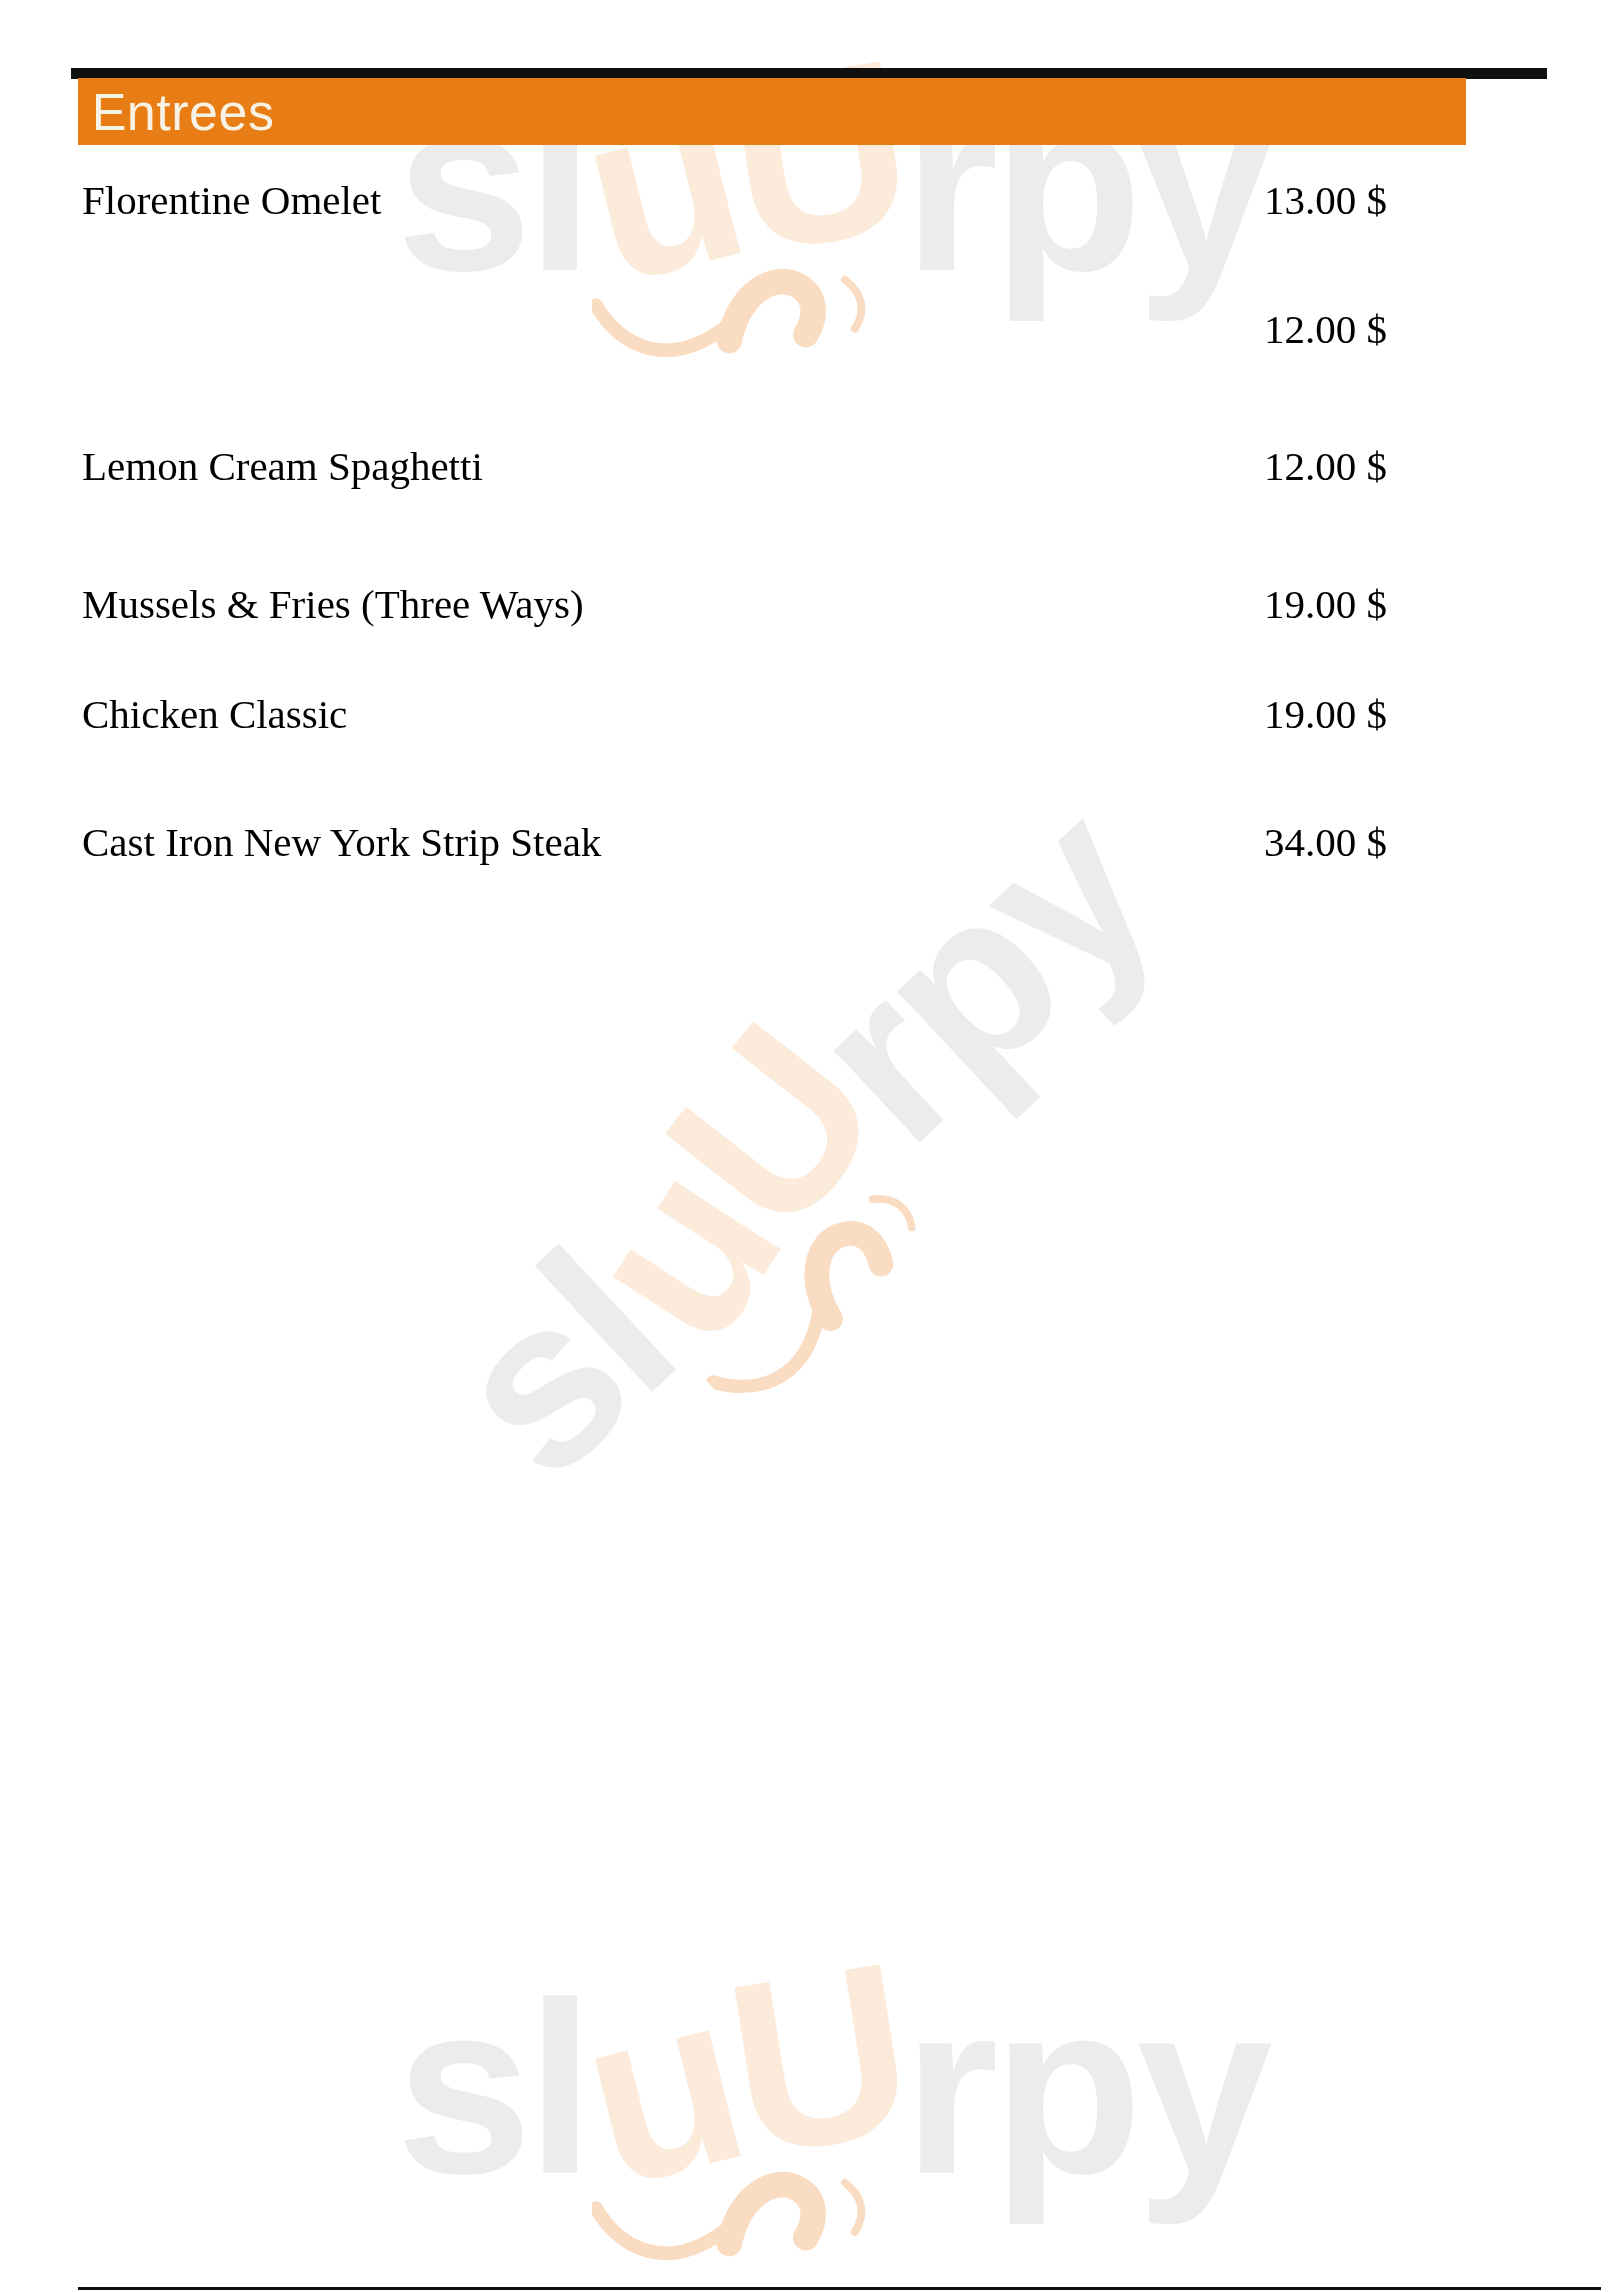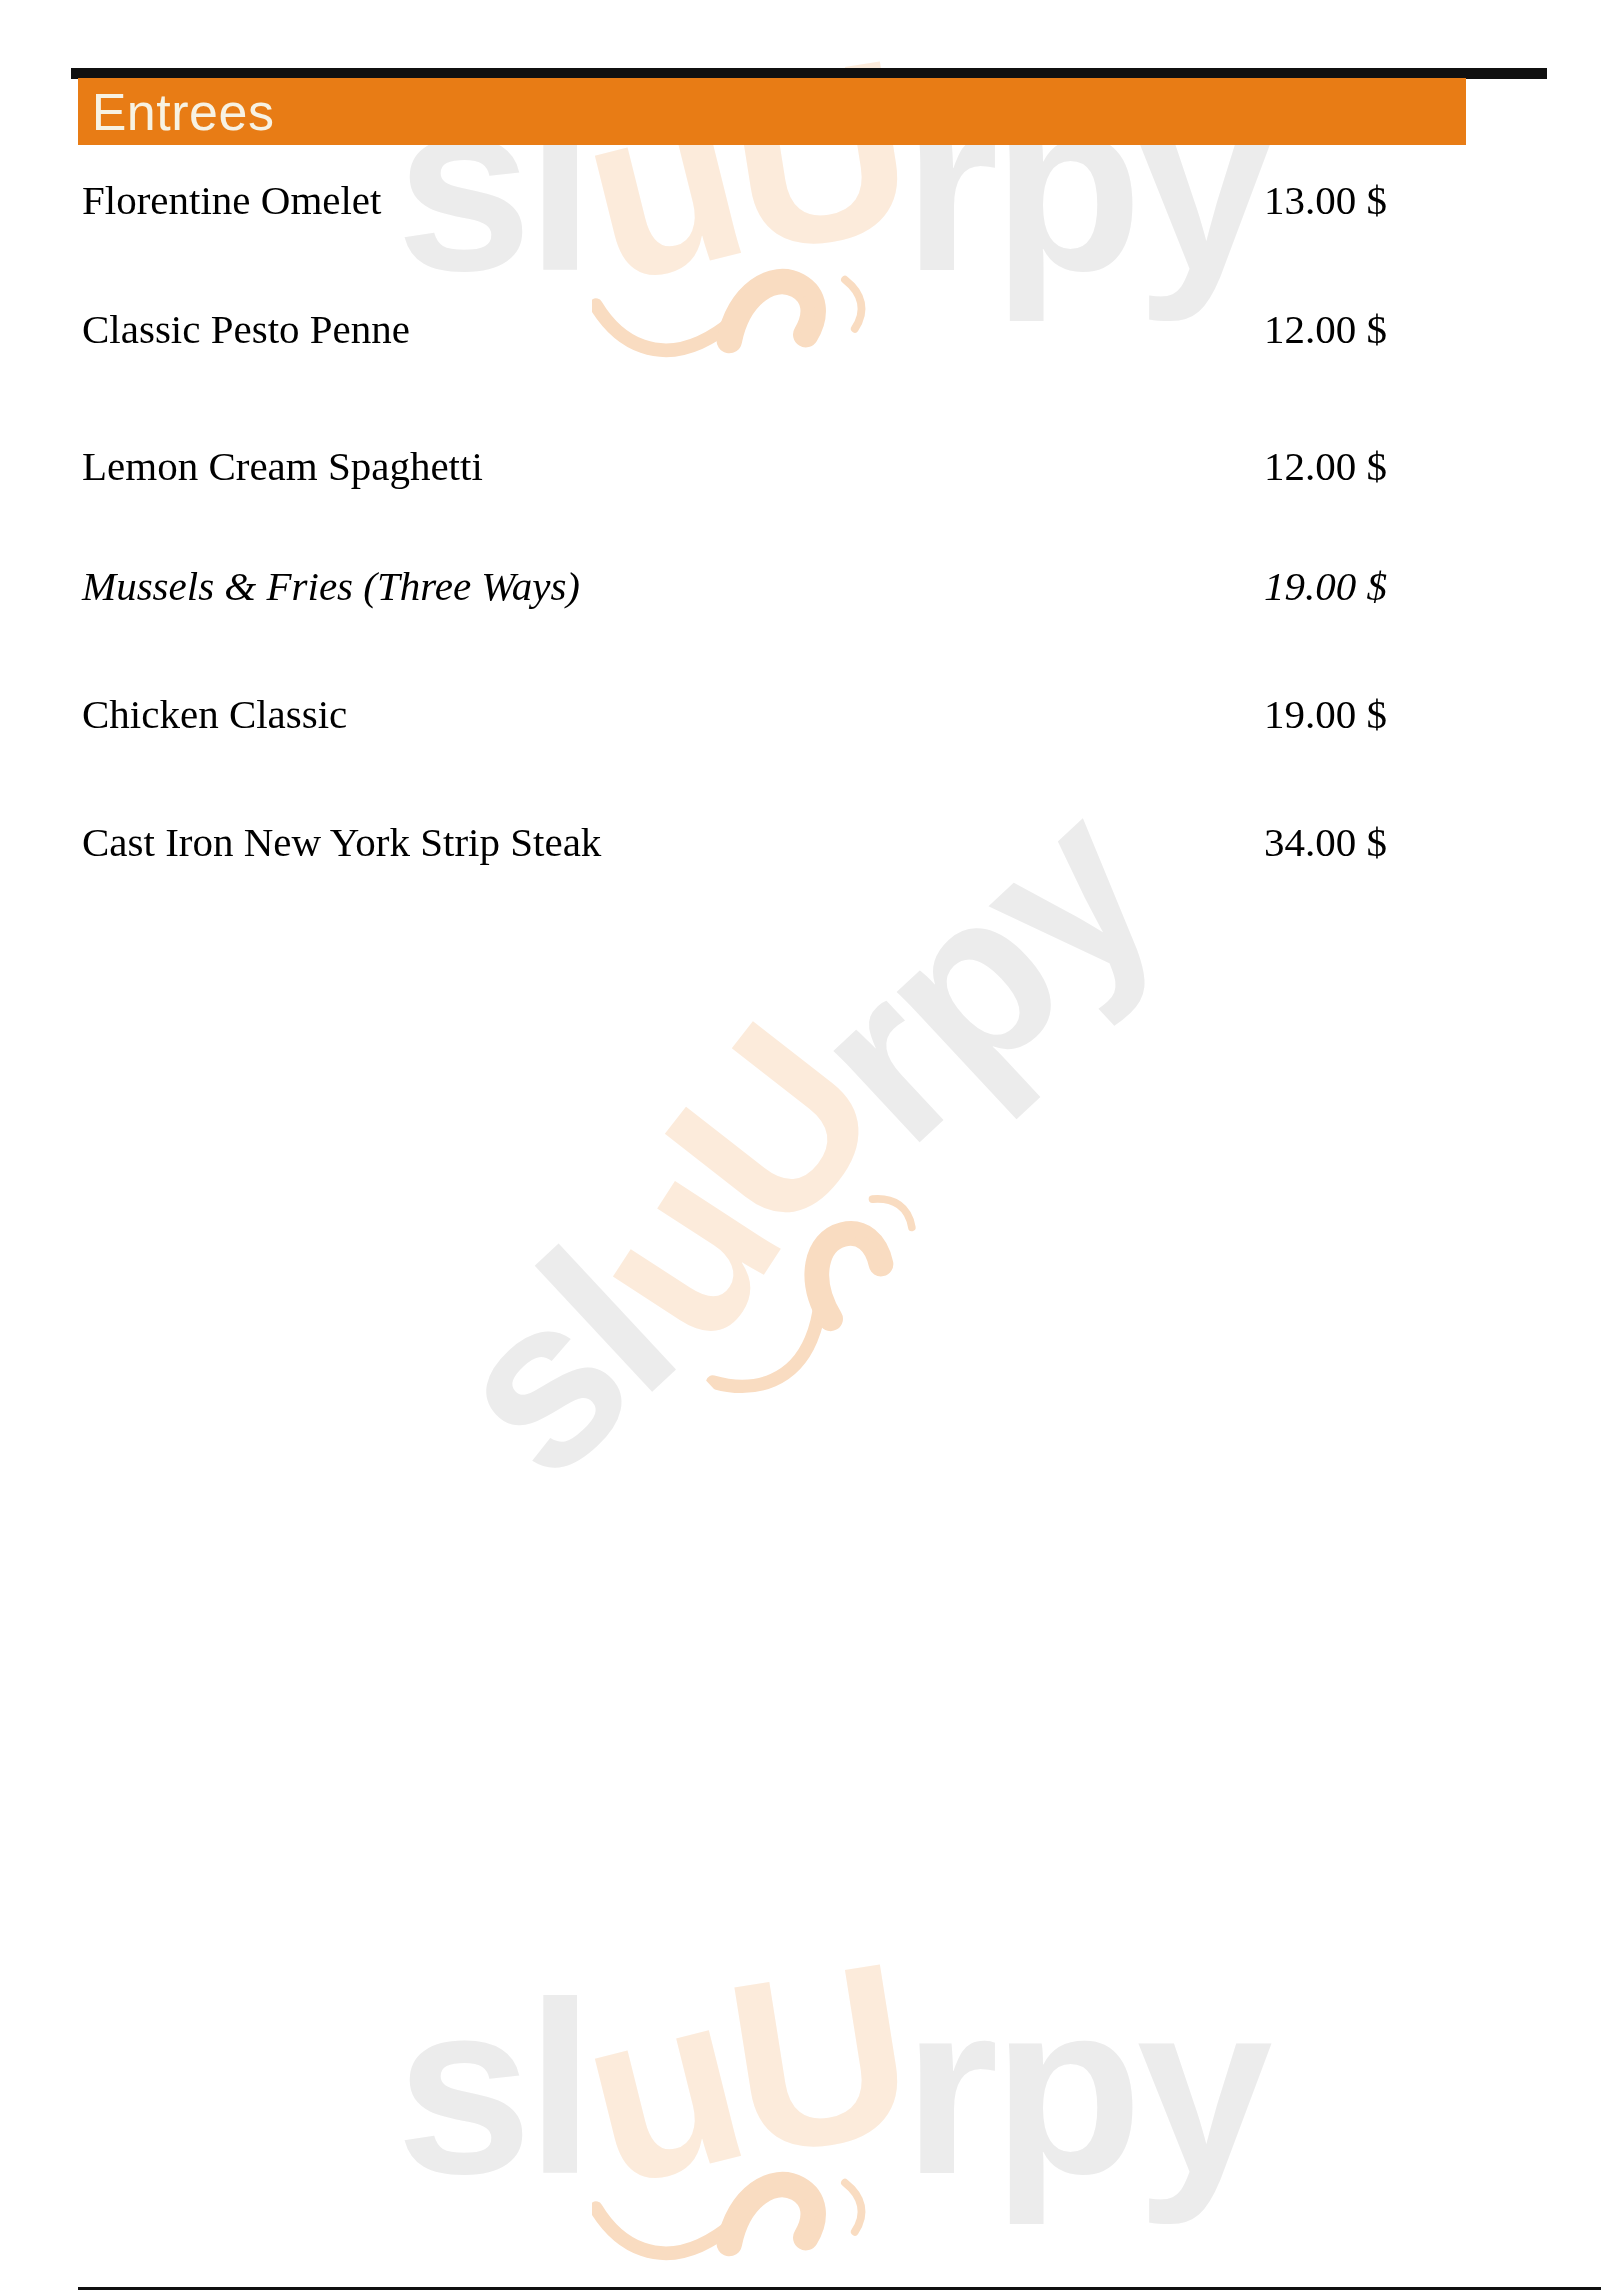--- a/index.html
+++ b/index.html
@@ -130,28 +130,27 @@
   <div class="header-bar">
     <span class="header-title">Entrees</span>
   </div>
 
   <div class="menu-items">
       <div class="menu-row" style="top: 176px;">
     <span class="item-name">Florentine Omelet</span>
     <span class="item-price">13.00 $</span>
   </div>
       <div class="menu-row" style="top: 305px;">
-    <span class="item-name">Classic Pesto Penne</span>
     <span class="item-price">12.00 $</span>
   </div>
       <div class="menu-row" style="top: 442px;">
     <span class="item-name">Lemon Cream Spaghetti</span>
     <span class="item-price">12.00 $</span>
   </div>
-      <div class="menu-row" style="top: 562px; font-style: italic;">
+      <div class="menu-row" style="top: 580px;">
     <span class="item-name">Mussels &amp; Fries (Three Ways)</span>
     <span class="item-price">19.00 $</span>
   </div>
       <div class="menu-row" style="top: 690px;">
     <span class="item-name">Chicken Classic</span>
     <span class="item-price">19.00 $</span>
   </div>
       <div class="menu-row" style="top: 818px; text-align: center;">
     <span class="item-name">Cast Iron New York Strip Steak</span>
     <span class="item-price">34.00 $</span>

